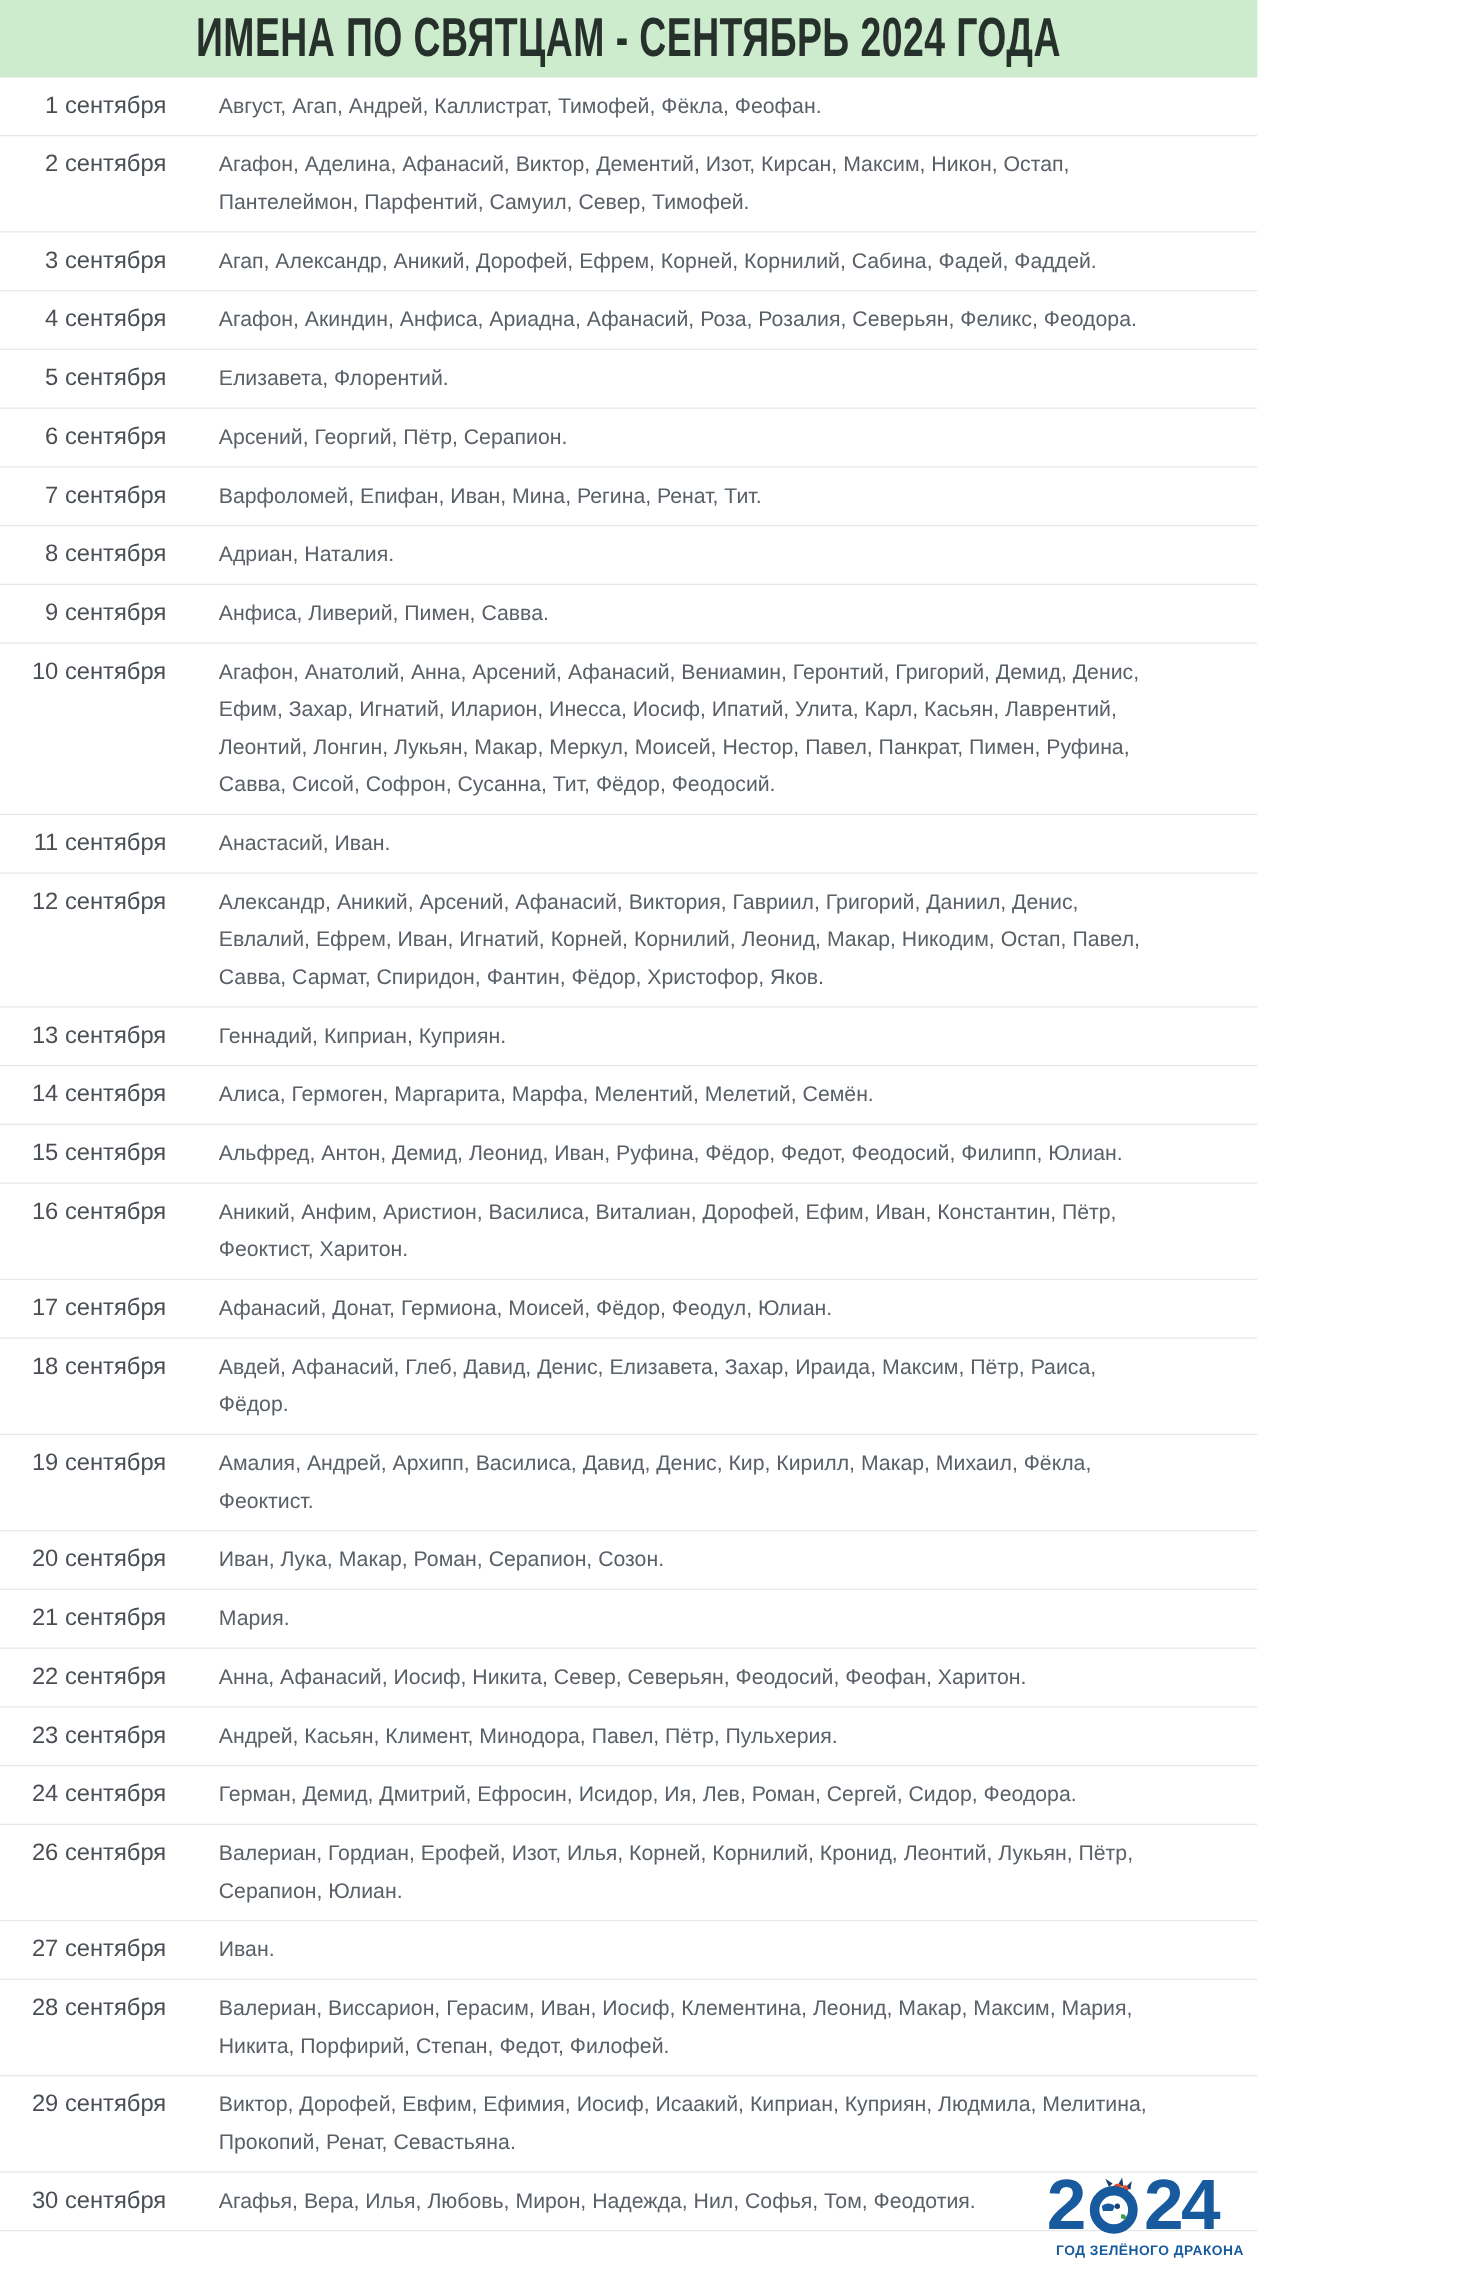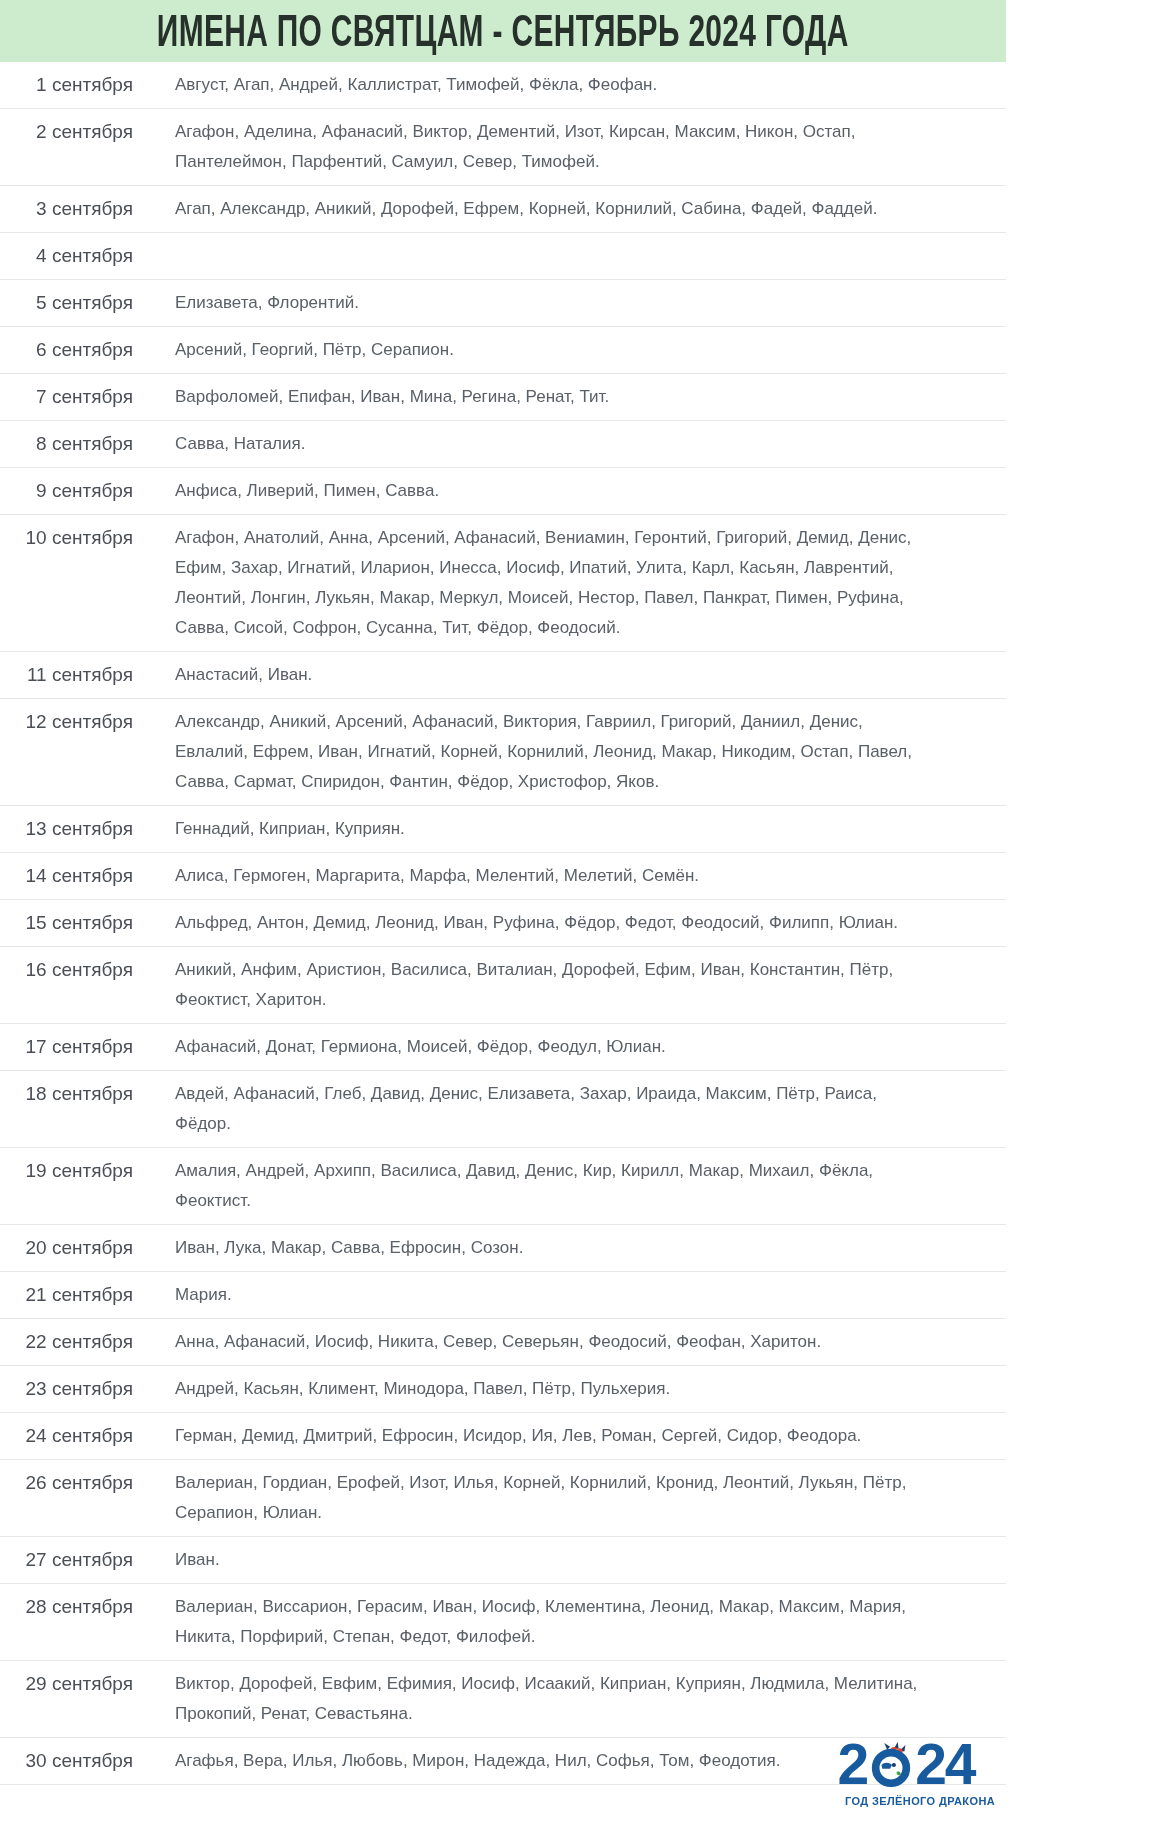--- a/index.html
+++ b/index.html
@@ -56,40 +56,41 @@
     <div class="names-cell">Агафон, Аделина, Афанасий, Виктор, Дементий, Изот, Кирсан, Максим, Никон, Остап, Пантелеймон, Парфентий, Самуил, Север, Тимофей.</div>
   </div>
 
   <div class="row">
     <div class="date-cell">3 сентября</div>
     <div class="names-cell">Агап, Александр, Аникий, Дорофей, Ефрем, Корней, Корнилий, Сабина, Фадей, Фаддей.</div>
   </div>
 
   <div class="row">
     <div class="date-cell">4 сентября</div>
+    <div class="names-cell">Агафон, Акиндин, Анфиса, Ариадна, Афанасий, Роза, Розалия, Северьян, Феликс, Феодора.</div>
   </div>
 
   <div class="row">
     <div class="date-cell">5 сентября</div>
     <div class="names-cell">Елизавета, Флорентий.</div>
   </div>
 
   <div class="row">
     <div class="date-cell">6 сентября</div>
     <div class="names-cell">Арсений, Георгий, Пётр, Серапион.</div>
   </div>
 
   <div class="row">
     <div class="date-cell">7 сентября</div>
     <div class="names-cell">Варфоломей, Епифан, Иван, Мина, Регина, Ренат, Тит.</div>
   </div>
 
   <div class="row">
     <div class="date-cell">8 сентября</div>
-    <div class="names-cell">Савва, Наталия.</div>
+    <div class="names-cell">Адриан, Наталия.</div>
   </div>
 
   <div class="row">
     <div class="date-cell">9 сентября</div>
     <div class="names-cell">Анфиса, Ливерий, Пимен, Савва.</div>
   </div>
 
   <div class="row">
     <div class="date-cell">10 сентября</div>
     <div class="names-cell">Агафон, Анатолий, Анна, Арсений, Афанасий, Вениамин, Геронтий, Григорий, Демид, Денис, Ефим, Захар, Игнатий, Иларион, Инесса, Иосиф, Ипатий, Улита, Карл, Касьян, Лаврентий, Леонтий, Лонгин, Лукьян, Макар, Меркул, Моисей, Нестор, Павел, Панкрат, Пимен, Руфина, Савва, Сисой, Софрон, Сусанна, Тит, Фёдор, Феодосий.</div>
@@ -135,21 +136,21 @@
     <div class="names-cell">Авдей, Афанасий, Глеб, Давид, Денис, Елизавета, Захар, Ираида, Максим, Пётр, Раиса, Фёдор.</div>
   </div>
 
   <div class="row">
     <div class="date-cell">19 сентября</div>
     <div class="names-cell">Амалия, Андрей, Архипп, Василиса, Давид, Денис, Кир, Кирилл, Макар, Михаил, Фёкла, Феоктист.</div>
   </div>
 
   <div class="row">
     <div class="date-cell">20 сентября</div>
-    <div class="names-cell">Иван, Лука, Макар, Савва, Ефросин, Созон.</div>
+    <div class="names-cell">Иван, Лука, Макар, Роман, Серапион, Созон.</div>
   </div>
 
   <div class="row">
     <div class="date-cell">21 сентября</div>
     <div class="names-cell">Мария.</div>
   </div>
 
   <div class="row">
     <div class="date-cell">22 сентября</div>
     <div class="names-cell">Анна, Афанасий, Иосиф, Никита, Север, Северьян, Феодосий, Феофан, Харитон.</div>

